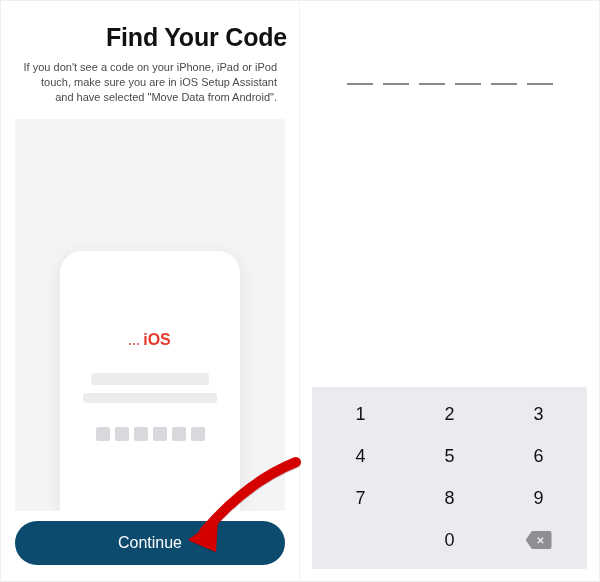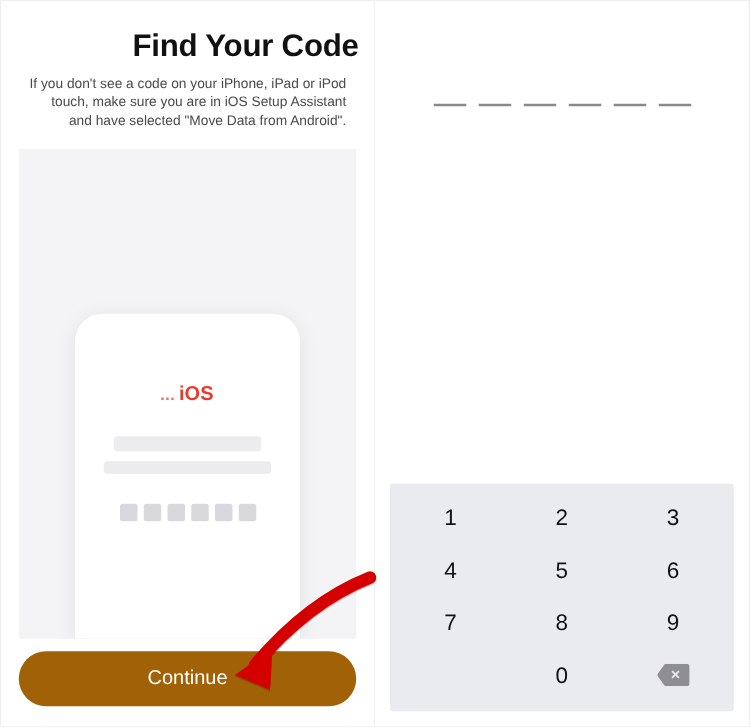--- a/index.html
+++ b/index.html
@@ -56,21 +56,21 @@
   }
   .phone {
     width: 180px;
     height: 260px;
     background: #fff;
     border-radius: 22px 22px 0 0;
     box-shadow: 0 4px 18px rgba(0,0,0,0.08);
     display: flex;
     flex-direction: column;
     align-items: center;
-    padding-top: 56px;
+    padding-top: 80px;
   }
   .arrow-ios {
     display: flex;
     align-items: center;
     gap: 2px;
     margin-bottom: 24px;
     height: 18px;
   }
   .arrow-ios .dots span {
     display: inline-block;
@@ -95,21 +95,21 @@
     display: flex;
     gap: 5px;
     margin-top: 16px;
   }
   .squares span {
     width: 14px; height: 14px;
     background: #d9d9dd;
     border-radius: 2px;
   }
   .continue-btn {
-    background: #a16207;
+    background: #0c4a6e;
     color: #fff;
     border: none;
     border-radius: 22px;
     height: 44px;
     width: calc(100% - 4px);
     margin: 0 2px 4px 2px;
     font-size: 16px;
     font-weight: 500;
     cursor: pointer;
   }

